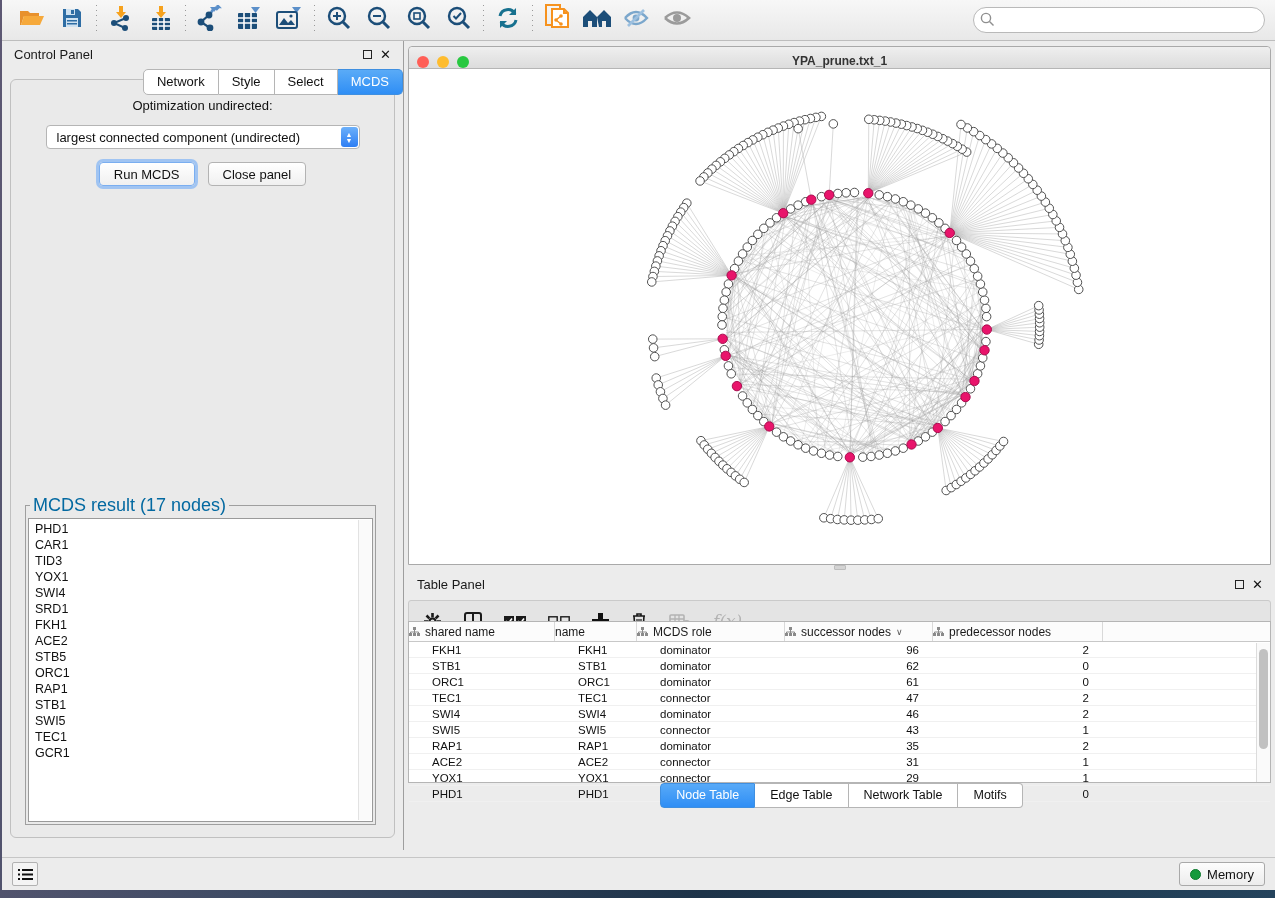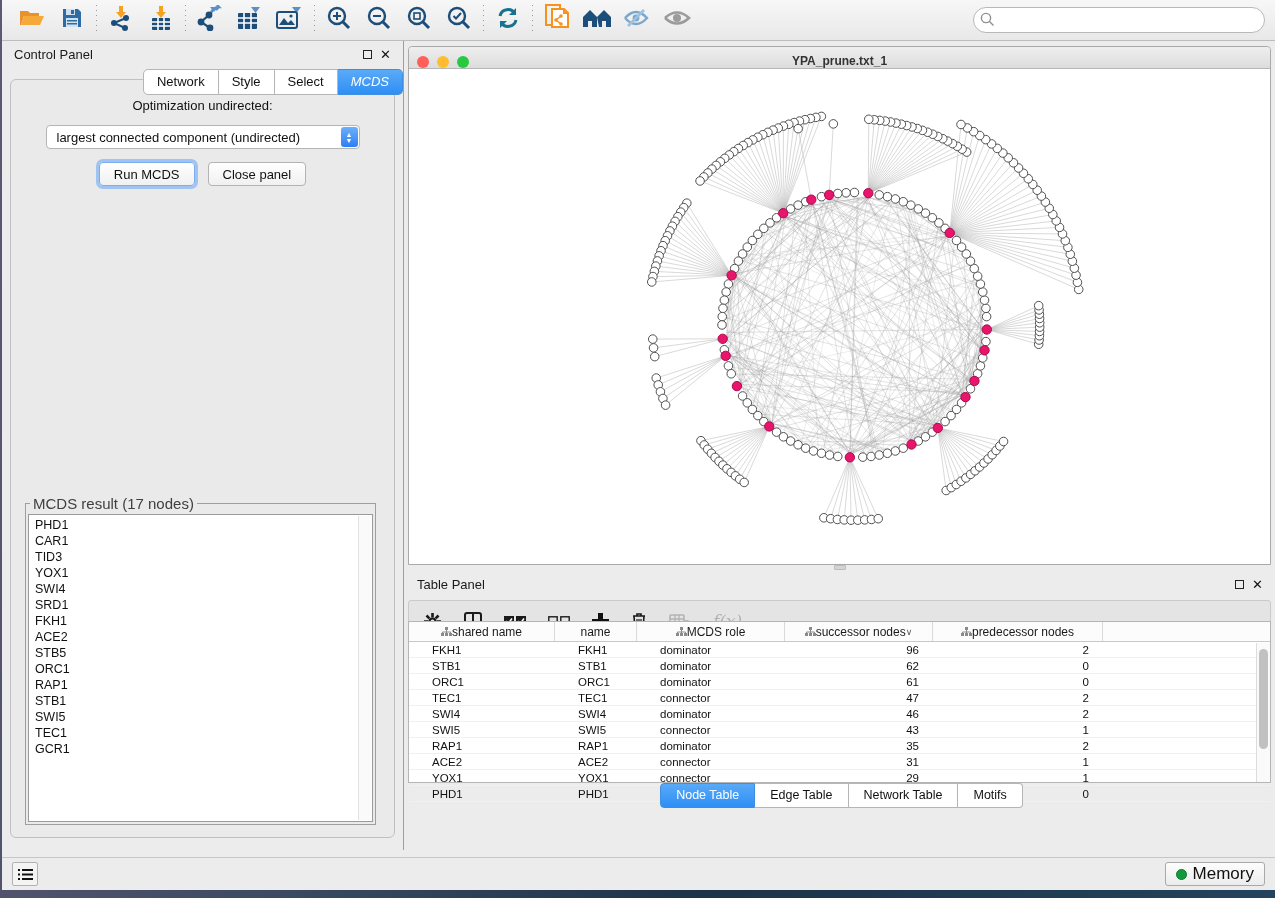--- a/index.html
+++ b/index.html
@@ -26,36 +26,36 @@
   .panel-title { flex:0 0 auto; }
   .panel-ctls { margin-left:auto; display:flex; gap:8px; align-items:center; }
   .float-ic { width:9px; height:9px; border:1.5px solid #222; display:inline-block; }
   .close-ic { font-size:13px; font-weight:bold; color:#111; line-height:9px; }
 
   .cp-tabs { display:flex; justify-content:flex-end; position:relative; z-index:2; margin-top:2px; }
   .cp-tab { font-size:13px; padding:4px 13px 5px; background:#fff; border:1px solid #b5b5b5; border-left:none;
     color:#111; }
   .cp-tab:first-child { border-left:1px solid #b5b5b5; border-top-left-radius:5px; border-bottom-left-radius:5px; }
   .cp-tab:last-child { border-top-right-radius:5px; border-bottom-right-radius:5px; }
-  .cp-tab.active { background:linear-gradient(#5aabf7,#2f8ef5); color:#fff; border-color:#3f8fe0;font-style:italic; }
+  .cp-tab.active { background:linear-gradient(#5aabf7,#2f8ef5); color:#fff; border-color:#3f8fe0; }
   .cp-content { position:absolute; left:8px; right:8px; top:38px; bottom:12px;
     border:1px solid #c0c0c0; border-radius:6px; background:#eaeaea; padding-top:18px; }
   .opt-label { text-align:center; font-size:13px; color:#111; margin-bottom:12px; }
   .select { margin:0 auto; width:314px; height:24px; background:#fff; border:1px solid #b5b5b5; border-radius:4px;
     display:flex; align-items:center; font-size:13px; color:#111; padding-left:10px; position:relative; }
   .select .stepper { position:absolute; right:1px; top:1px; bottom:1px; width:17px; border-radius:3px;
     background:linear-gradient(#6cb0fa,#2e7ef4); display:flex; flex-direction:column; align-items:center; justify-content:center; gap:1px; }
   .select .stepper span { color:#fff; font-size:7px; line-height:5px; }
   .btn-row { display:flex; justify-content:center; gap:13px; margin-top:13px; }
   .pbtn { height:24px; padding:0 14px; font-size:13px; color:#111; background:linear-gradient(#ffffff,#f0f0f0);
     border:1px solid #b3b3b3; border-radius:4px; font-family:inherit; }
   .pbtn.focused { box-shadow:0 0 0 3px rgba(110,170,246,.6); border-color:#7aaef0; }
   .mcds-fieldset { position:absolute; left:6px; right:10px; top:415px; bottom:12px;
     border:1px solid #9f9f9f; margin:0 8px; padding:2px; }
-  .mcds-fieldset legend { font-size:15px; padding:0 3px; margin-left:2px; color:#404040; }
+  .mcds-fieldset legend { font-size:18px; padding:0 3px; margin-left:2px; color:#0369a1; }
   .listbox { position:relative; width:100%; height:100%; background:#fff; border:1px solid #9a9a9a; overflow:hidden;
     font-size:12.5px; padding:2px 0 0 6px; line-height:16px; color:#111; }
   .listbox .vtrack { position:absolute; top:1px; right:1px; bottom:1px; width:13px; background:#fafafa; border-left:1px solid #e2e2e2; }
 
   
   .right-area { position:absolute; left:403px; top:41px; right:0; bottom:40px; background:#ececec; }
   .net-window { position:absolute; left:3px; top:5px; right:4px; height:519px;
     border:1px solid #a9a9a9; border-radius:4px 4px 0 0; background:#fff; }
   .net-titlebar { height:22px; background:linear-gradient(#efefef,#dcdcdc); border-bottom:1px solid #b5b5b5;
     border-radius:4px 4px 0 0; display:flex; align-items:flex-end; padding:0 8px; position:relative; }
@@ -67,21 +67,21 @@
   .splitter-h .grip { width:12px; height:5px; margin:0 auto; background:#d4d4d4; border:1px solid #bdbdbd; border-radius:1px; }
 
   
   .table-panel { position:absolute; left:0; right:0; top:530px; bottom:0; background:#ececec; }
   .tp-toolbar { margin:3px 4px 0 3px; height:42px; background:#e4e4e4; border:1px solid #cacaca; border-radius:3px;
     display:flex; align-items:center; padding:0 14px; gap:22px; }
   .tp-toolbar .ic { display:flex; align-items:center; justify-content:center; }
   .fx { font-family:"DejaVu Serif","Liberation Serif",serif; font-style:italic; font-size:17px; color:#b3b3b3; }
   .tbl-wrap { position:absolute; left:3px; right:4px; top:50px; bottom:67px; background:#fff; border:1px solid #b5b5b5; }
   .tbl-head { display:flex; height:20px; border-bottom:1px solid #c8c8c8; background:#fcfcfc; }
-  .th { display:flex; align-items:center; justify-content:center; font-size:12px; color:#1a1a1a;
+  .th { display:flex; align-items:center; gap:5px; font-size:12px; color:#1a1a1a;
     border-right:1px solid #d9d9d9; overflow:hidden; }
   .th .chev { font-size:9px; color:#555; }
   .tbl-body { font-size:11.5px; color:#111; }
   .tr { display:flex; height:16px; align-items:center; border-bottom:1px solid #f0f0f0; }
   .td { overflow:hidden; white-space:nowrap; }
   .td.name { padding-left:23px; }
   .td.num { text-align:right; padding-right:14px; }
   .tbl-vscroll { position:absolute; top:21px; right:0; bottom:0; width:14px; background:#fafafa; border-left:1px solid #dcdcdc; }
   .tbl-vscroll .thumb { position:absolute; top:6px; left:2px; width:9px; height:100px; background:#c1c1c1; border-radius:5px; }
   .tp-tabs { position:absolute; left:3px; right:0; bottom:42px; display:flex; justify-content:center; }
@@ -89,21 +89,21 @@
   .tp-tab:first-child { border-left:1px solid #b5b5b5; border-radius:4px 0 0 4px; }
   .tp-tab:last-child { border-radius:0 4px 4px 0; }
   .tp-tab.active { background:linear-gradient(#58aaf8,#2f8ef5); color:#fff; border-color:#3f8fe0; }
 
   
   .statusbar { position:absolute; left:0; right:0; bottom:0; height:33px; background:#ececec; border-top:1px solid #c6c6c6;
     display:flex; align-items:center; padding:0 10px; }
   .list-btn { width:26px; height:24px; background:#f4f4f4; border:1px solid #b2b2b2; border-radius:2px;
     display:flex; align-items:center; justify-content:center; }
   .memory-btn { margin-left:auto; height:24px; padding:0 10px; display:flex; align-items:center; gap:6px;
-    background:linear-gradient(#fdfdfd,#ececec); border:1px solid #a9a9a9; border-radius:3px; font-size:17px; color:#111; }
+    background:linear-gradient(#fdfdfd,#ececec); border:1px solid #a9a9a9; border-radius:3px; font-size:13px; color:#111; }
   .memory-dot { width:11px; height:11px; border-radius:50%; background:#149a3c; border:1px solid #0c7a2d; }
 </style>
 </head>
 <body>
 
 <div class="desktop">
   <div class="app">
 
     <div class="toolbar">
       <div class="tbtn">

